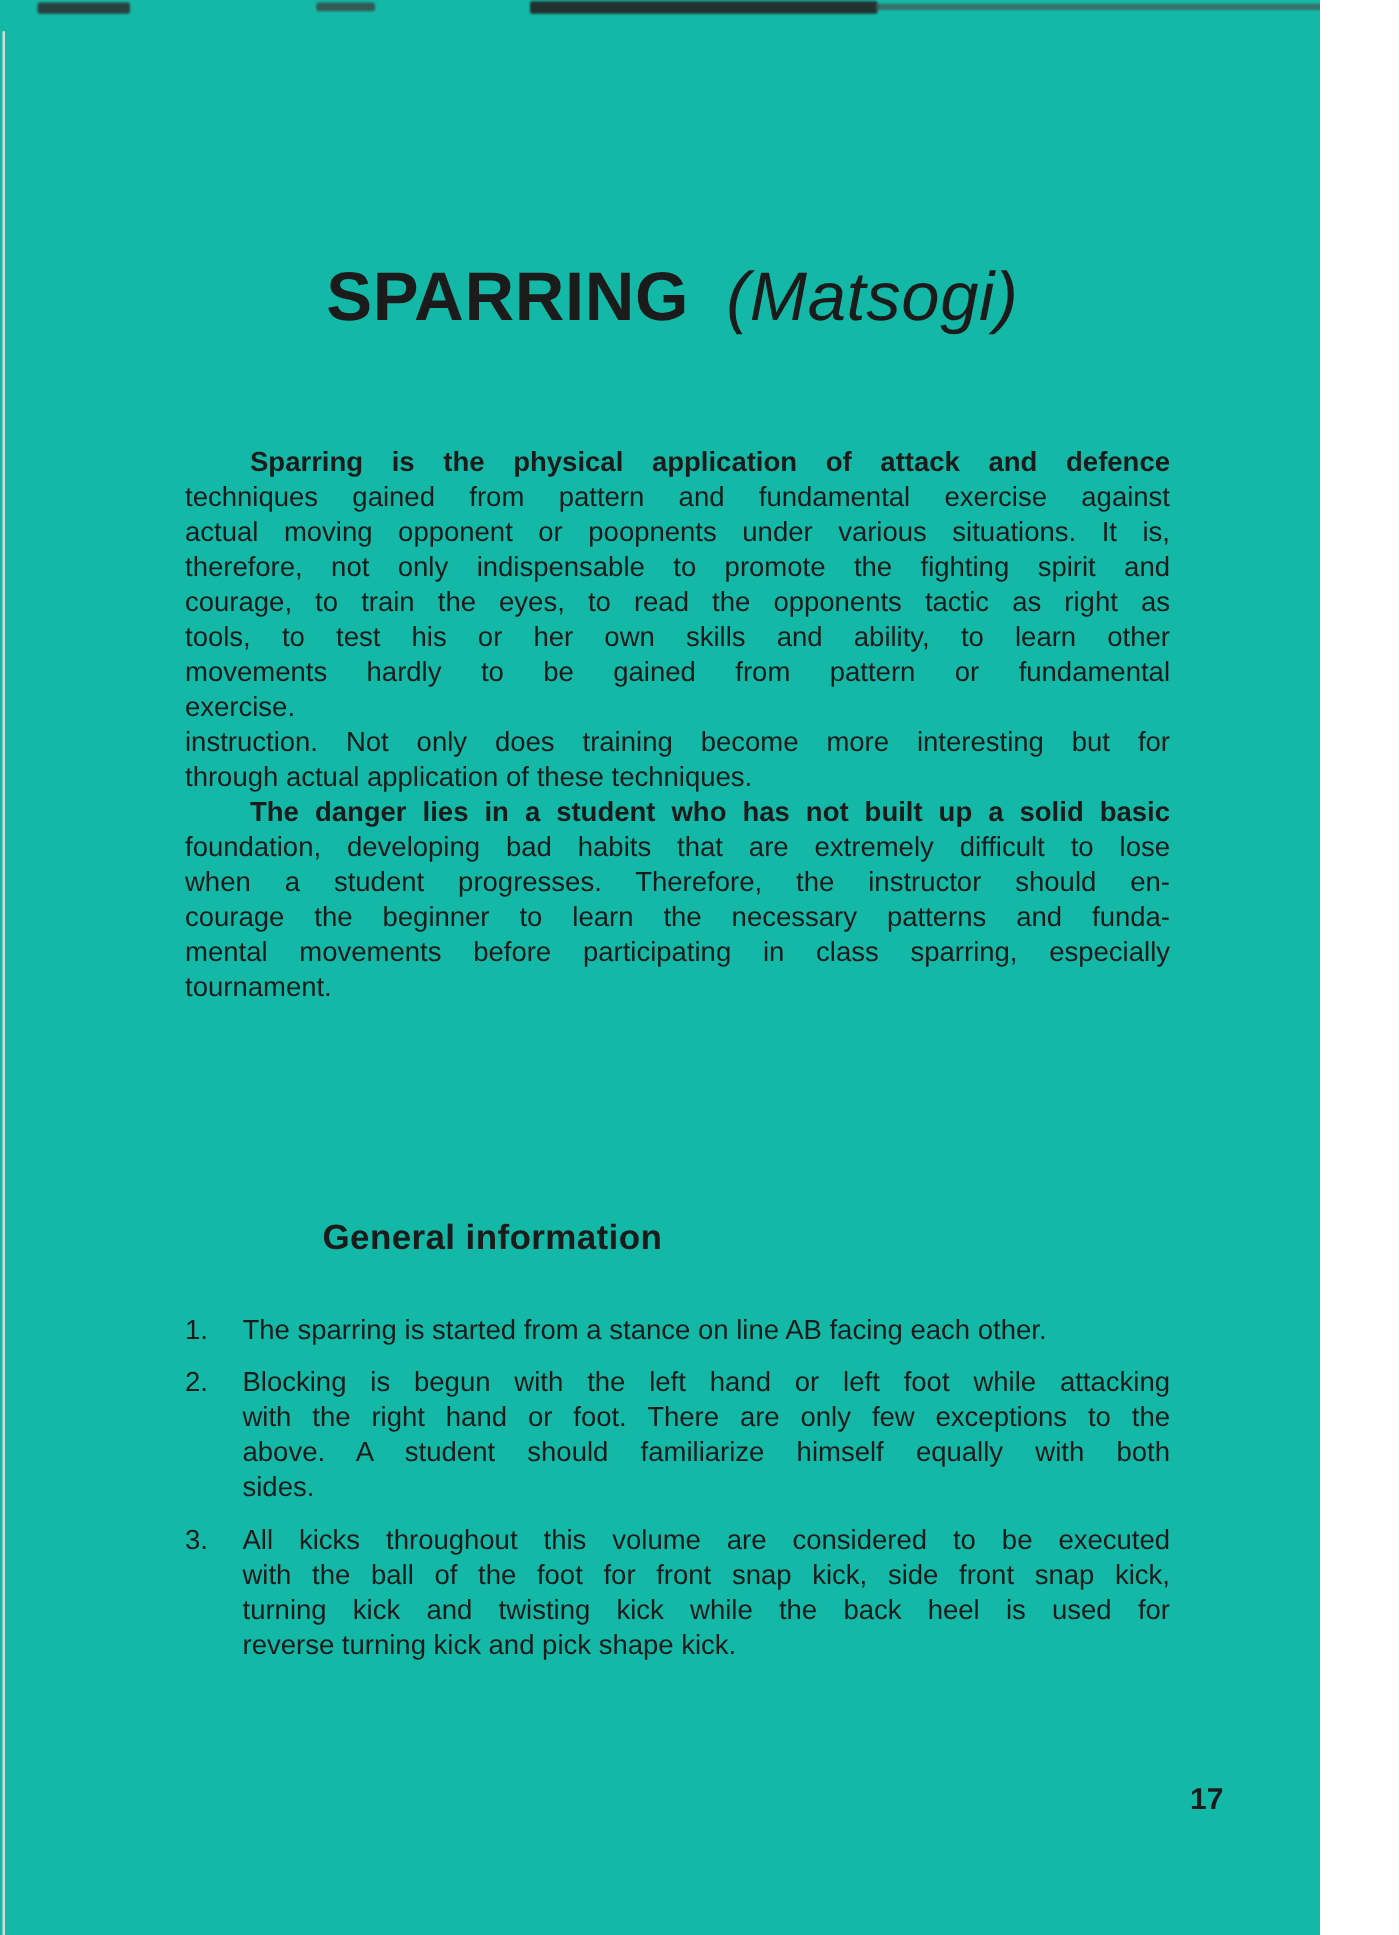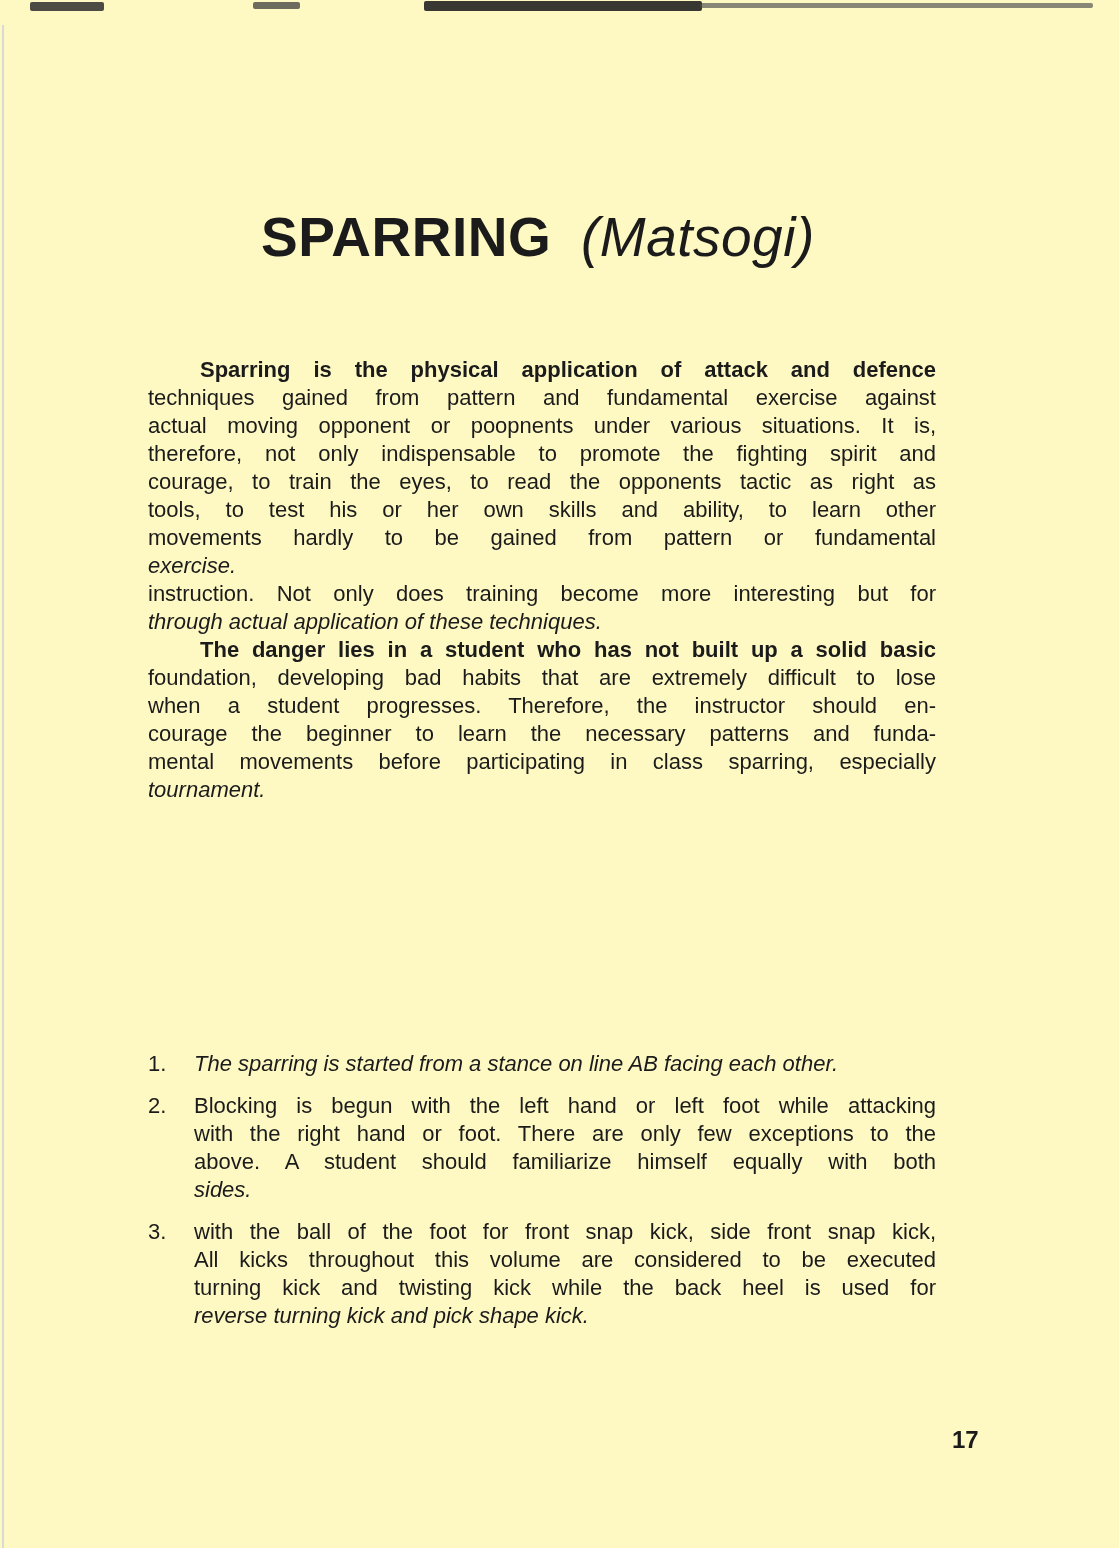--- a/index.html
+++ b/index.html
@@ -2,26 +2,27 @@
 <html><head>
 <meta charset="utf-8">
 <style>
   html, body {
     margin: 0;
     padding: 0;
     background: #ffffff;
   }
   .page {
     position: relative;
-    width: 1119px;
+    width: 1022px;
     height: 1548px;
-    background: #fef9c3;
+    background: #14b8a6;
     font-family: "Liberation Sans", sans-serif;
     color: #1b1b1b;
     overflow: hidden;
+    padding-left: 34px;
   }
   
   .page-edge-left {
     position: absolute;
     left: 2px; top: 25px;
     width: 2px; height: 1523px;
     background: #d9d9d7;
   }
   
   .artifact {
@@ -52,21 +53,21 @@
     width: 788px;
     font-size: 22px;
   }
   .line {
     height: 28px;
     line-height: 28px;
     text-align: justify;
     text-align-last: justify;
     white-space: normal;
   }
-  .line.last { text-align-last: left; font-style: italic; }
+  .line.last { text-align-last: left; }
   .line.indent { text-indent: 52px; font-weight: bold; }
 
   .section-heading {
     position: absolute;
     left: 258px;
     top: 974px;
     font-size: 28px;
     font-weight: 700;
     letter-spacing: 0.3px;
   }
@@ -131,42 +132,43 @@
       <div class="para">
         <div class="line indent">The danger lies in a student who has not built up a solid basic</div>
         <div class="line">foundation, developing bad habits that are extremely difficult to lose</div>
         <div class="line">when a student progresses. Therefore, the instructor should en-</div>
         <div class="line">courage the beginner to learn the necessary patterns and funda-</div>
         <div class="line">mental movements before participating in class sparring, especially</div>
         <div class="line last">tournament.</div>
       </div>
     </div>
 
+  <div class="section-heading">General information</div>
 
   <div class="info-list">
       <div class="list-item">
         <div class="list-number">1.</div>
         <div class="list-lines">
           <div class="line last">The sparring is started from a stance on line AB facing each other.</div>
         </div>
       </div>
       <div class="list-item">
         <div class="list-number">2.</div>
         <div class="list-lines">
           <div class="line">Blocking is begun with the left hand or left foot while attacking</div>
           <div class="line">with the right hand or foot. There are only few exceptions to the</div>
           <div class="line">above. A student should familiarize himself equally with both</div>
           <div class="line last">sides.</div>
         </div>
       </div>
       <div class="list-item">
         <div class="list-number">3.</div>
         <div class="list-lines">
+          <div class="line">All kicks throughout this volume are considered to be executed</div>
           <div class="line">with the ball of the foot for front snap kick, side front snap kick,</div>
-          <div class="line">All kicks throughout this volume are considered to be executed</div>
           <div class="line">turning kick and twisting kick while the back heel is used for</div>
           <div class="line last">reverse turning kick and pick shape kick.</div>
         </div>
       </div>
     </div>
 
   <div class="page-number">17</div>
 
 </div>
 

